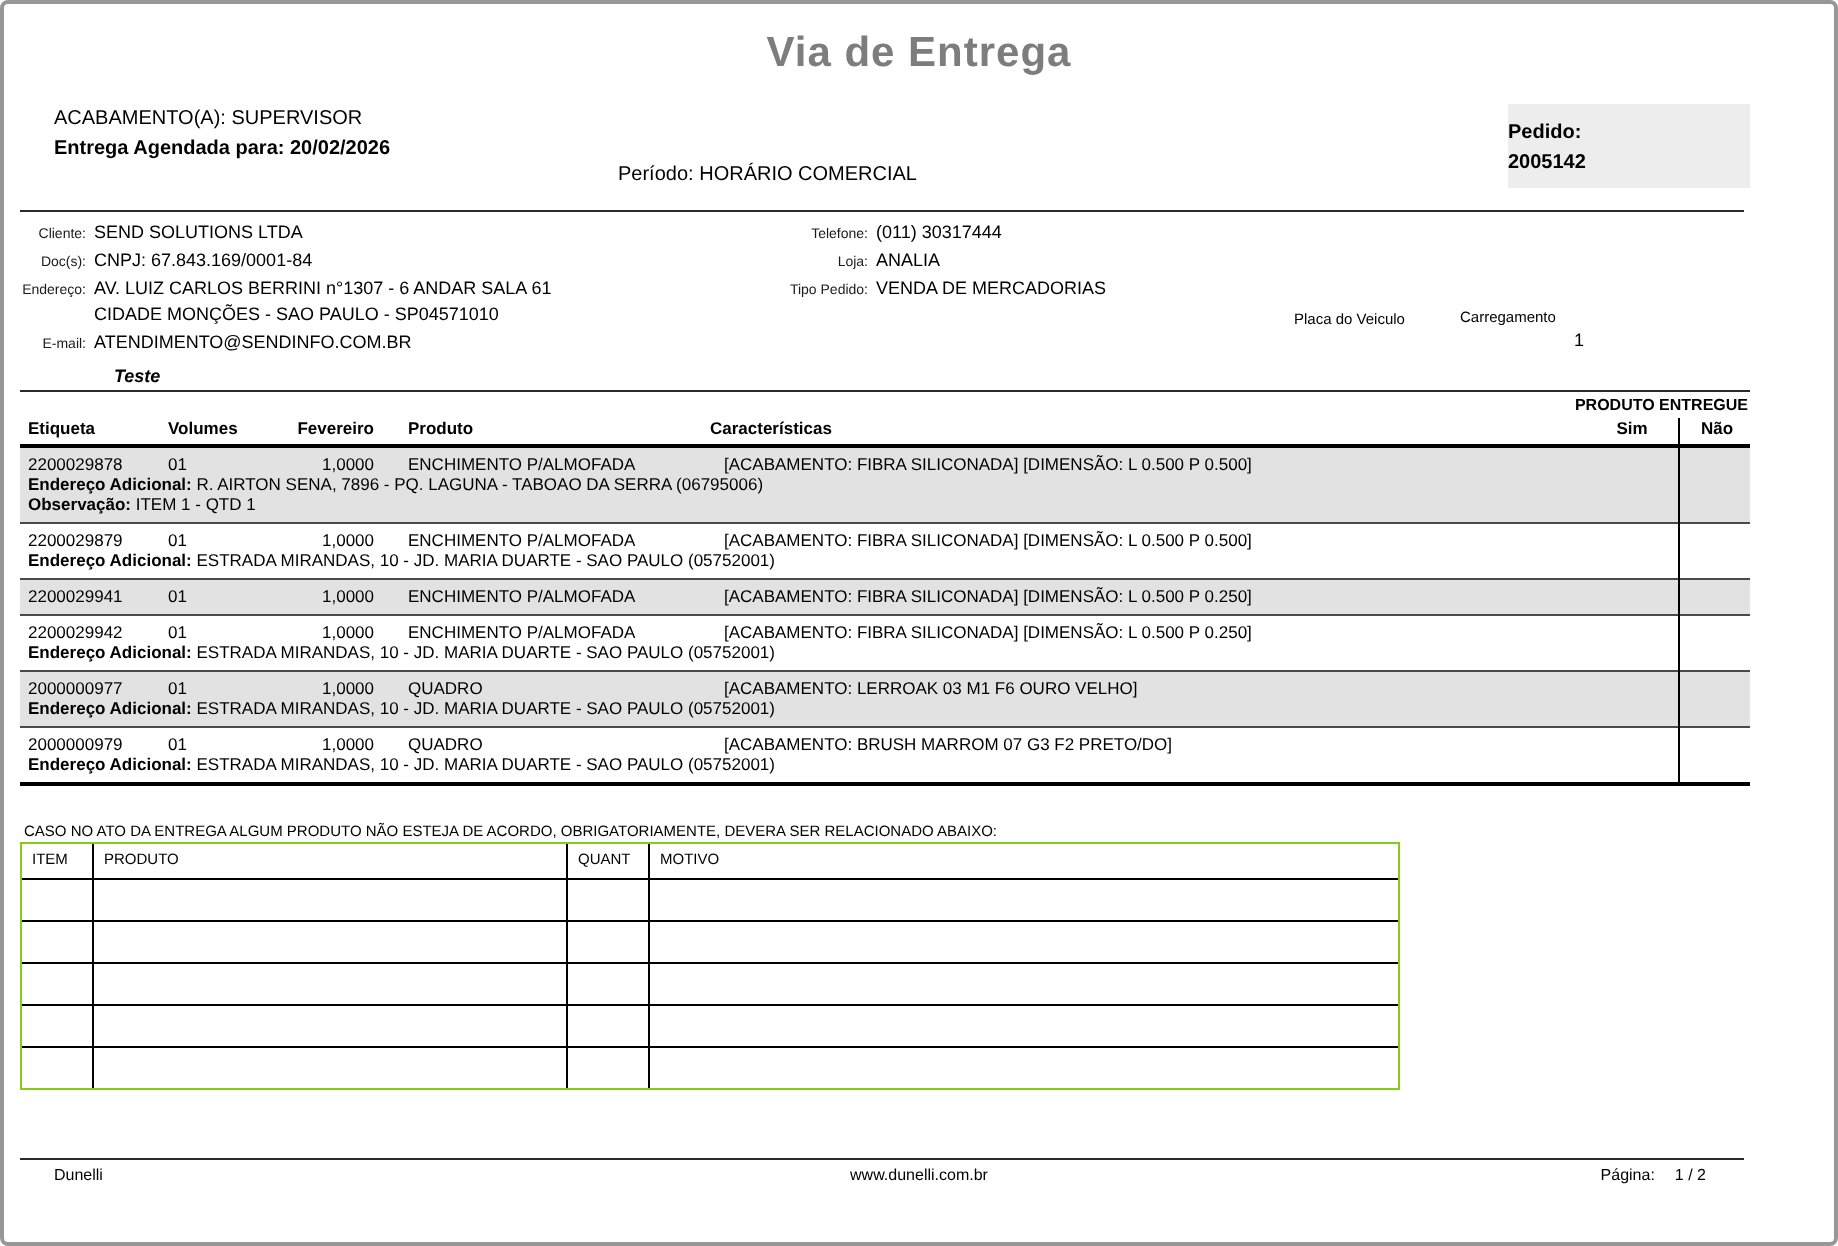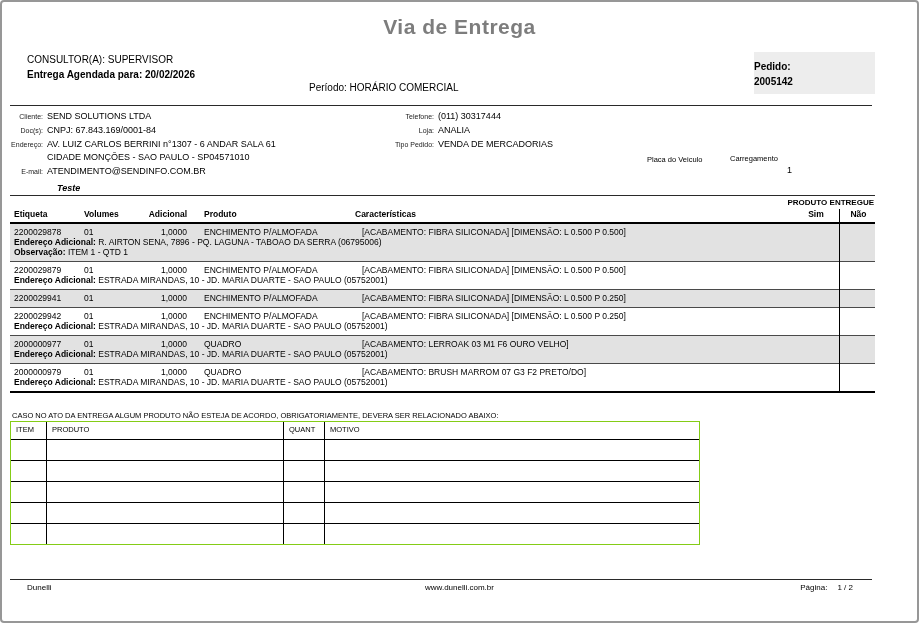--- a/index.html
+++ b/index.html
@@ -78,21 +78,21 @@
   .f-page .pv { margin-left:10px; }
 </style>
 </head>
 <body>
 
 <div class="page">
 
   <div class="title">Via de Entrega</div>
 
   <div class="hdr-left">
-    <div><span>CONSULTOR(A):</span> <span>SUPERVISOR</span></div>
+    <div><span>ACABAMENTO(A):</span> <span>SUPERVISOR</span></div>
     <div class="bold"><span>Entrega Agendada para:</span> <span>20/02/2026</span></div>
   </div>
 
   <div class="periodo"><span>Período:</span> <span>HORÁRIO COMERCIAL</span></div>
 
   <div class="pedido-box">
     <div>Pedido:</div>
     <div>2005142</div>
   </div>
 
@@ -110,21 +110,21 @@
   <div class="info-row" style="left:360px; top:137px;"><span class="lbl lbl-r">Tipo Pedido:</span><span class="val">VENDA DE MERCADORIAS</span></div>
   <div class="placa-lbl">Placa do Veiculo</div>
   <div class="carreg-lbl">Carregamento</div>
   <div class="carreg-val">1</div>
 
   <div class="ptable">
     <div class="pe-hdr">PRODUTO ENTREGUE</div>
     <div class="phead">
       <span class="h-et">Etiqueta</span>
       <span class="h-vol">Volumes</span>
-      <span class="h-qtd">Adicional</span>
+      <span class="h-qtd">Fevereiro</span>
       <span class="h-prod">Produto</span>
       <span class="h-car">Características</span>
       <span class="h-sim">Sim</span>
       <span class="h-nao">Não</span>
     </div>
     <div class="thick"></div>
     <div class="groups">
         <div class="group shaded">
           <div class="l1">
             <span class="c-et">2200029878</span>

